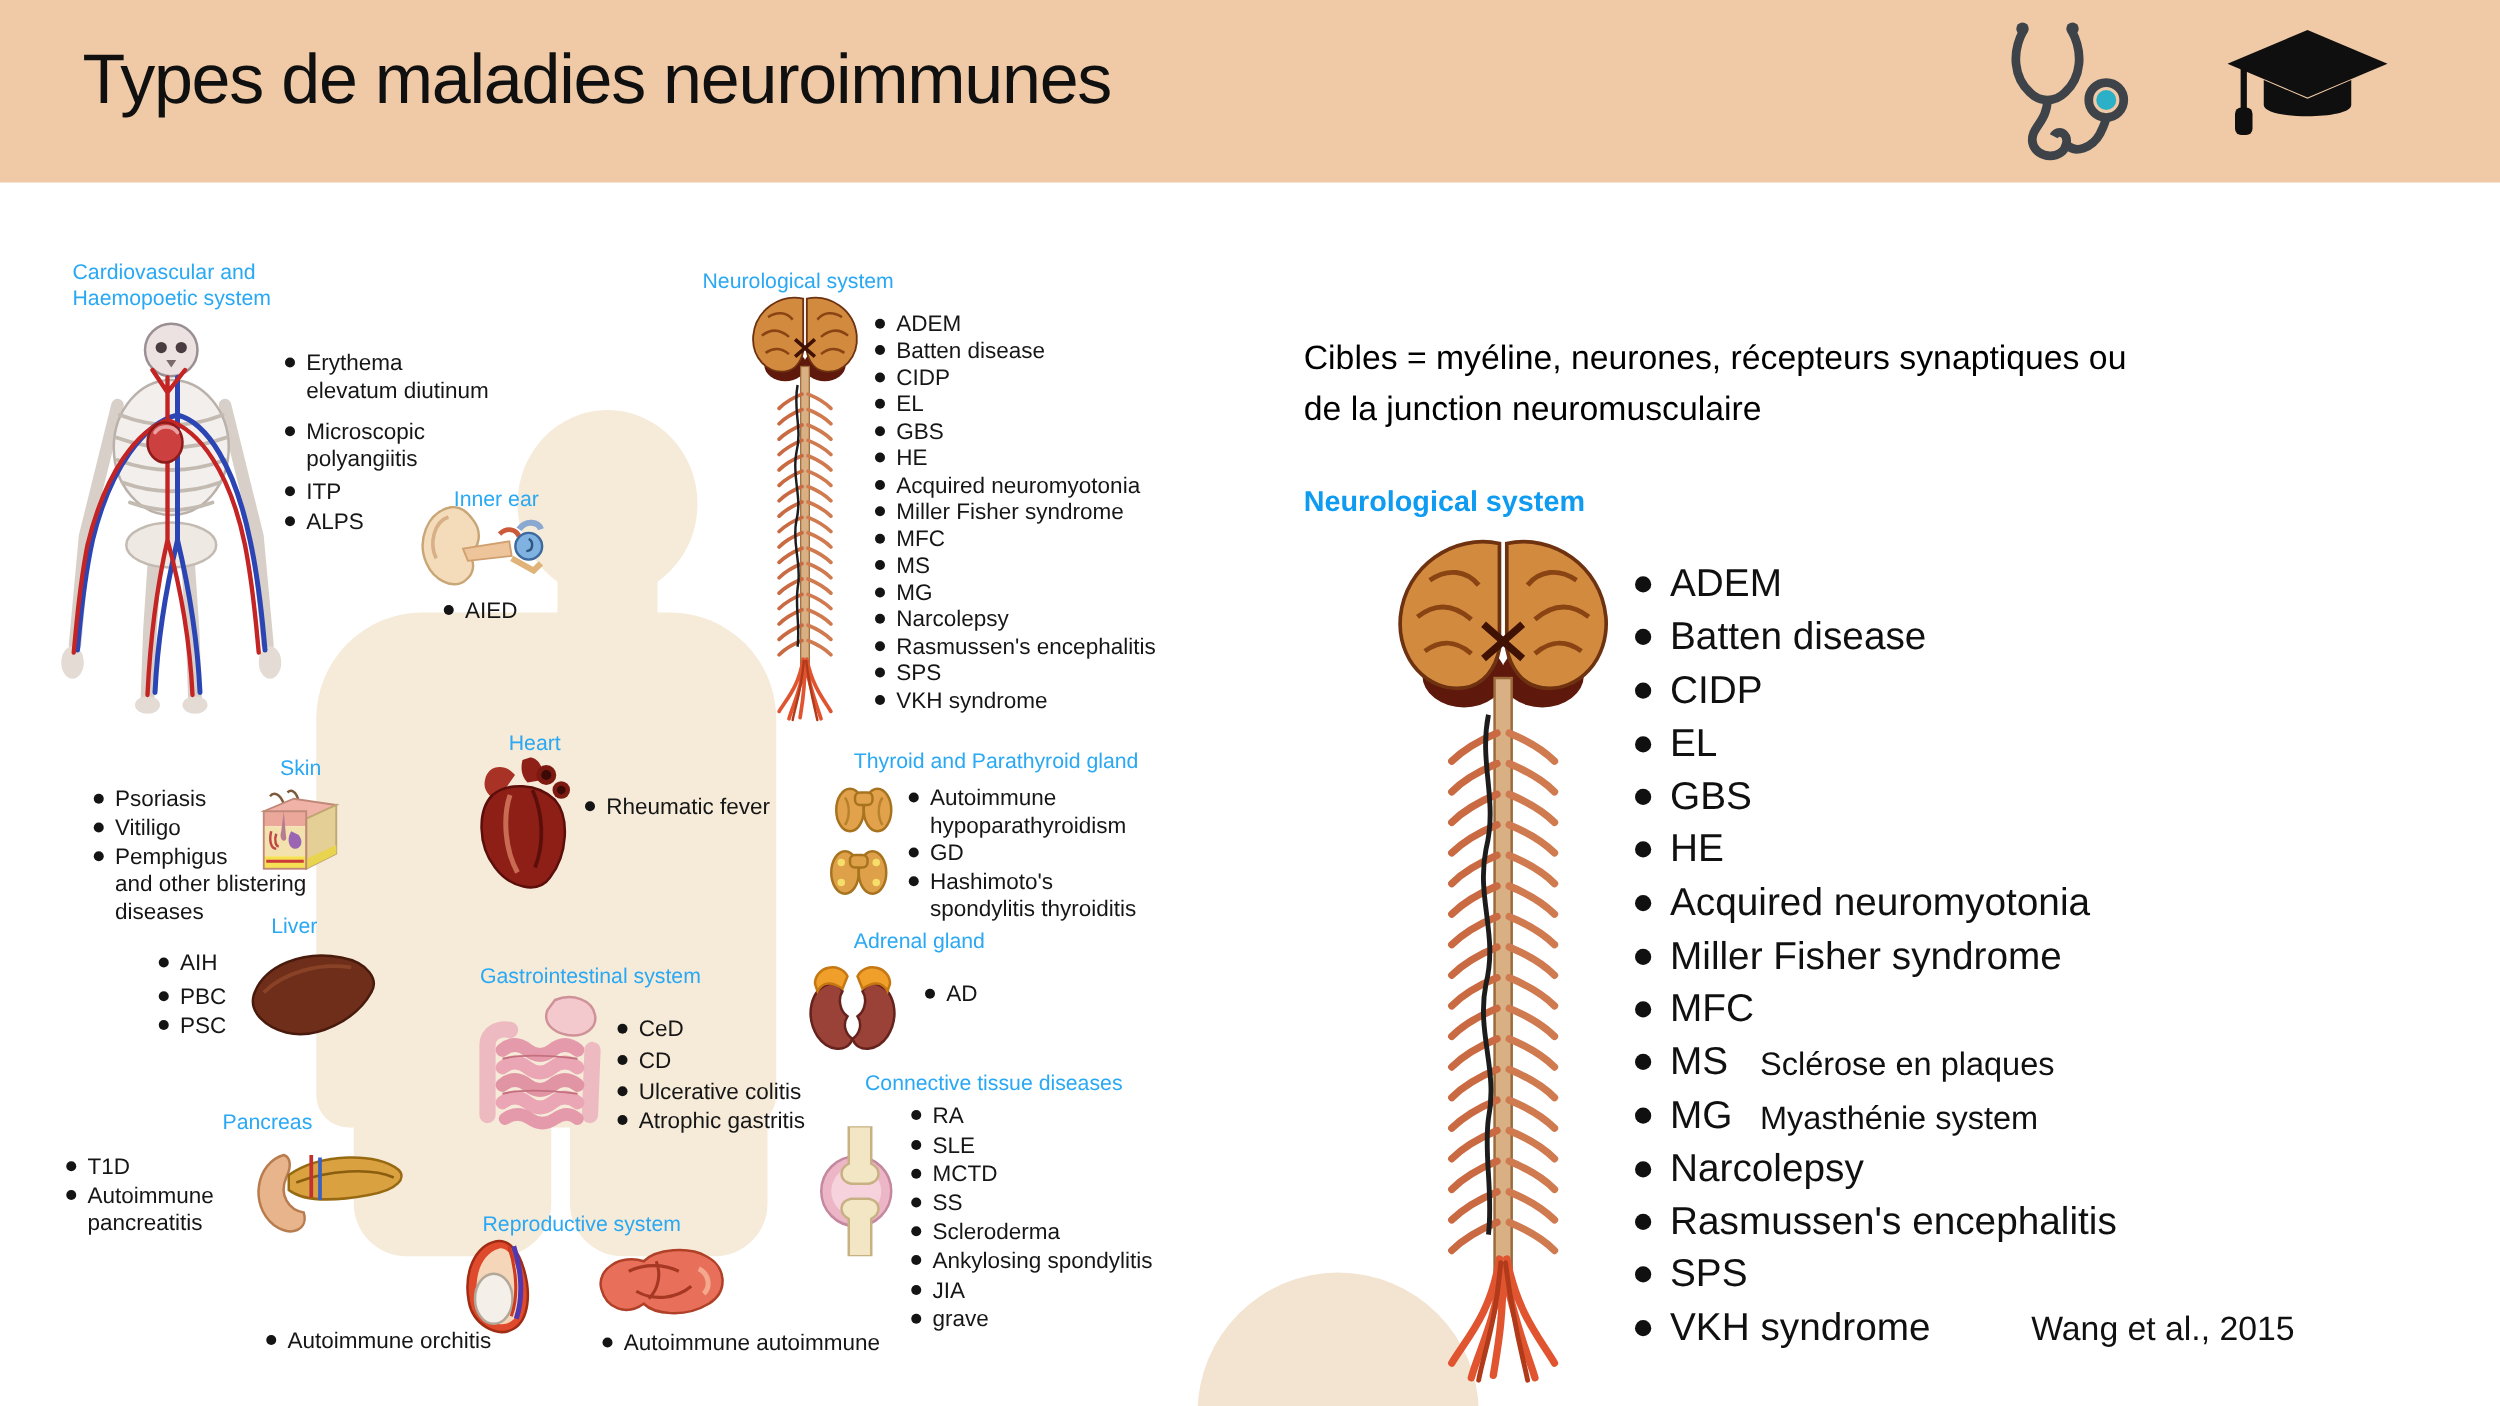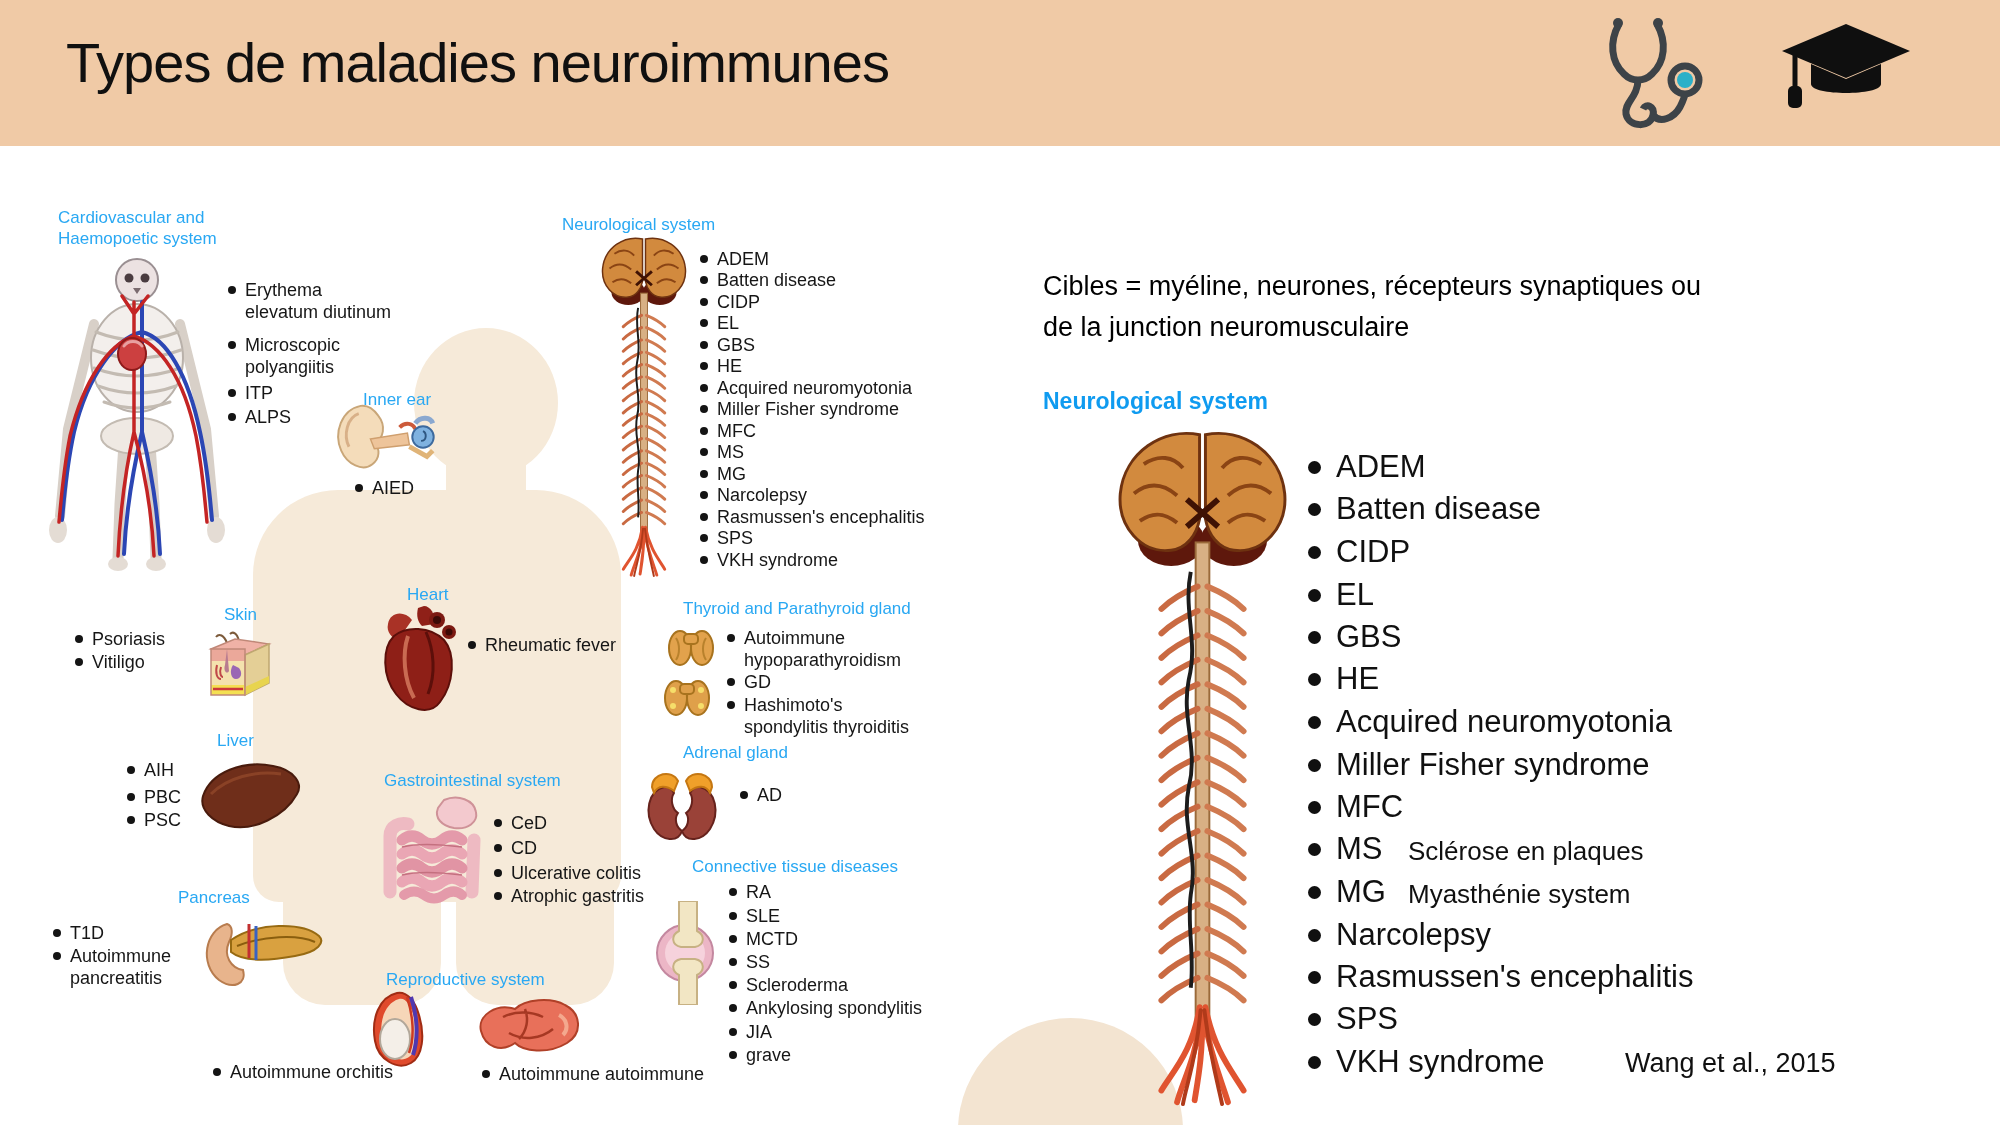--- a/index.html
+++ b/index.html
@@ -237,20 +237,26 @@
     <path d="M10,58 H40" stroke="#cc3a3a" stroke-width="2.5"></path>
   </svg>
   <div class="bi" style="left:75px;top:629px">
       <span class="dot"></span>
       <span class="tx">Psoriasis</span>
     </div>
   <div class="bi" style="left:75px;top:652px">
       <span class="dot"></span>
       <span class="tx">Vitiligo</span>
     </div>
+  <div class="bi" style="left:75px;top:675px">
+      <span class="dot"></span>
+      <span class="tx">Pemphigus
+and other blistering
+diseases</span>
+    </div>
 
   <div class="slabel" style="left:217px;top:731px">Liver</div>
   <svg class="abs" style="left:197px;top:752px;width:108px;height:82px" viewBox="0 0 108 82">
     <path d="M6,44 C14,20 46,8 76,14 C98,18 106,32 100,42 C88,64 56,80 32,74 C16,70 2,58 6,44 Z" fill="#6f2e1a" stroke="#491b0d" stroke-width="2"></path>
     <path d="M14,42 C30,26 58,18 84,22" stroke="#8a4226" stroke-width="3" fill="none"></path>
   </svg>
   <div class="bi" style="left:127px;top:760px">
       <span class="dot"></span>
       <span class="tx">AIH</span>
     </div>

